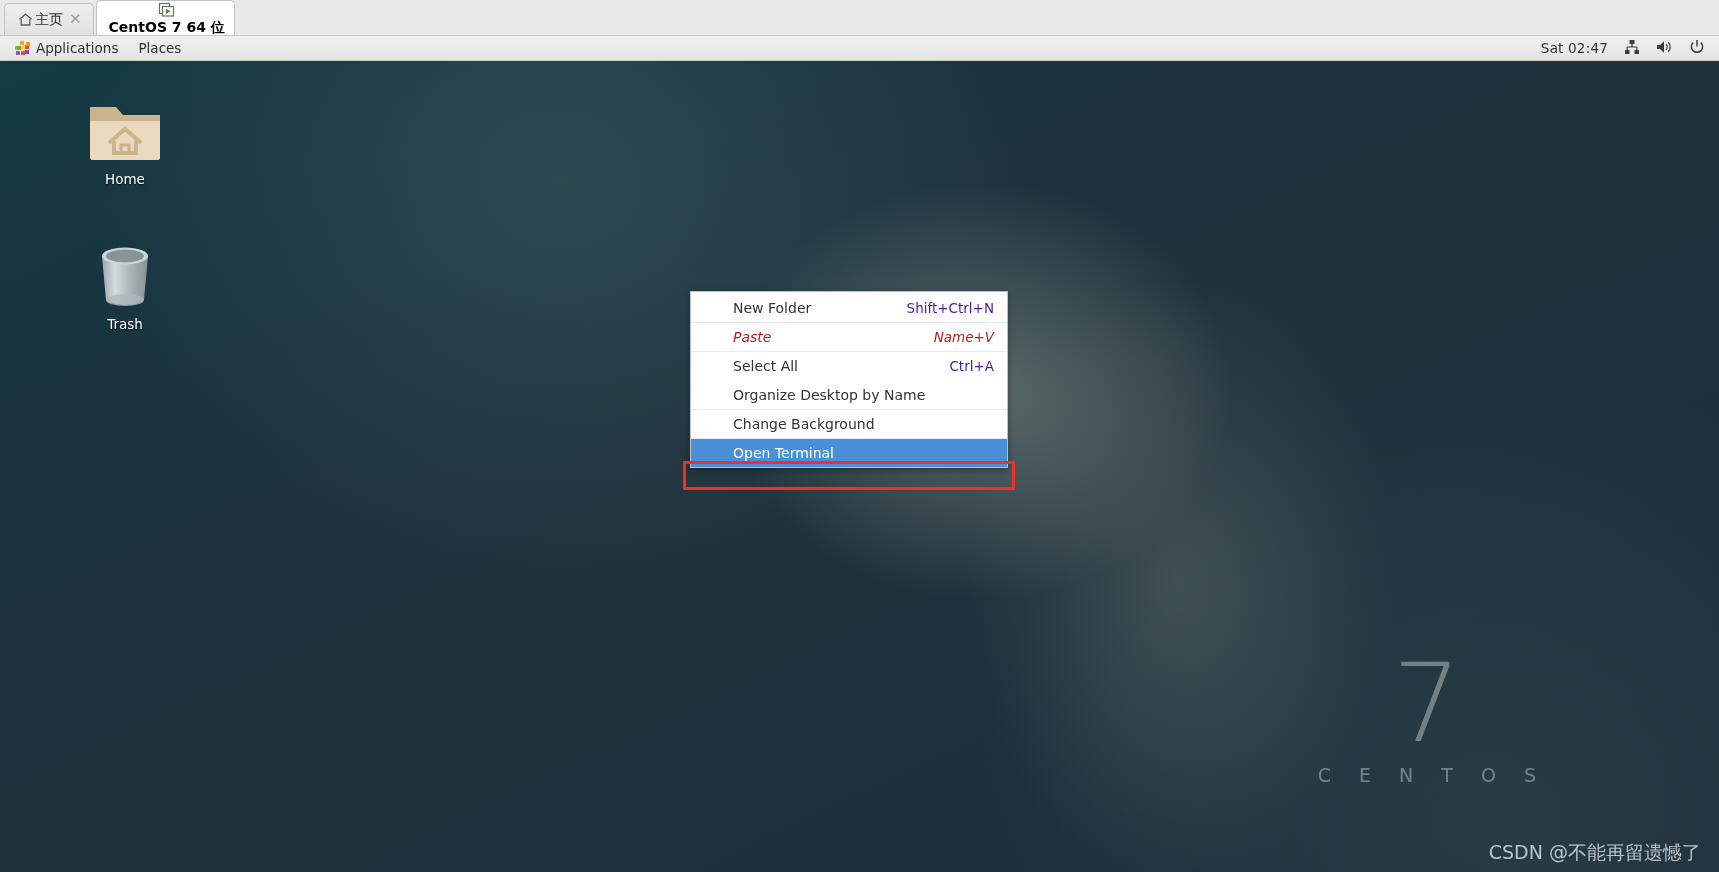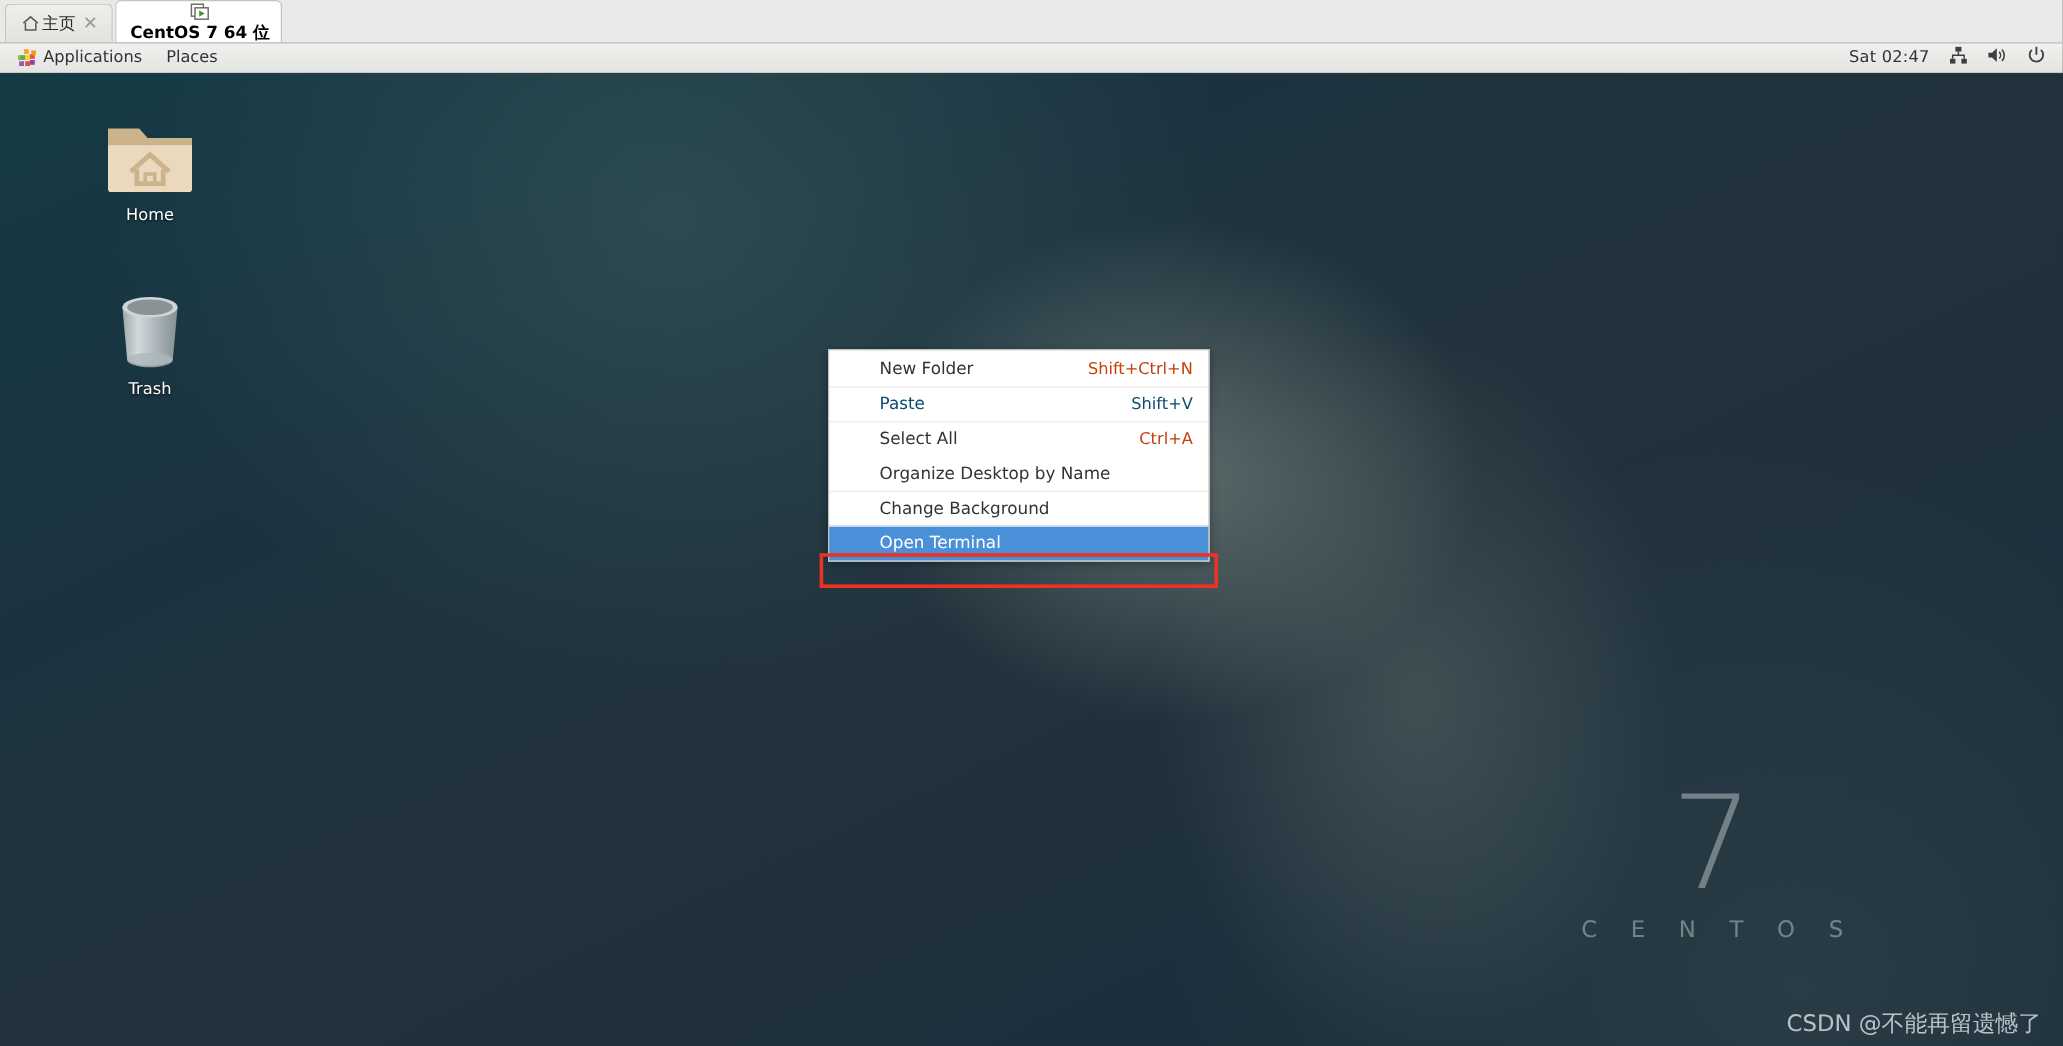--- a/index.html
+++ b/index.html
@@ -135,22 +135,22 @@
   }
   .mi {
     height: 29px;
     display: flex; align-items: center;
     padding: 0 13px 0 14px;
     position: relative;
     border-top: 1px solid #eceae8;
   }
   .mi:first-child { border-top: none; }
   .mi .mlabel { flex: 1; padding-left: 14px; }
-  .mi .maccel { color: #c2410c; font-size: 13.5px; }
-  .mi.disabled .mlabel, .mi.disabled .maccel { color: #0c4a6e; }
+  .mi .maccel { color: #4c1d95; font-size: 13.5px; }
+  .mi.disabled .mlabel, .mi.disabled .maccel { color: #b91c1c; font-style: italic; }
   .mi.nosep { border-top: none; }
   .mi.selected { background: #4a90d9; color: #ffffff; }
   .mi.selected .mlabel { color: #ffffff; }
 
   .chk {
     width: 14px; height: 14px;
     border: 1.5px solid #585f60;
     border-radius: 2px;
     background: #fff;
     display: inline-block; position: relative;
@@ -307,21 +307,21 @@
 
   <div class="mi">
     <span class="indent"></span>
     <span class="mlabel">New Folder</span>
     <span class="maccel">Shift+Ctrl+N</span>
   </div>
 
   <div class="mi disabled">
     <span class="indent"></span>
     <span class="mlabel">Paste</span>
-    <span class="maccel">Shift+V</span>
+    <span class="maccel">Name+V</span>
   </div>
 
   <div class="mi">
     <span class="indent"></span>
     <span class="mlabel">Select All</span>
     <span class="maccel">Ctrl+A</span>
   </div>
 
 
   <div class="mi nosep">

